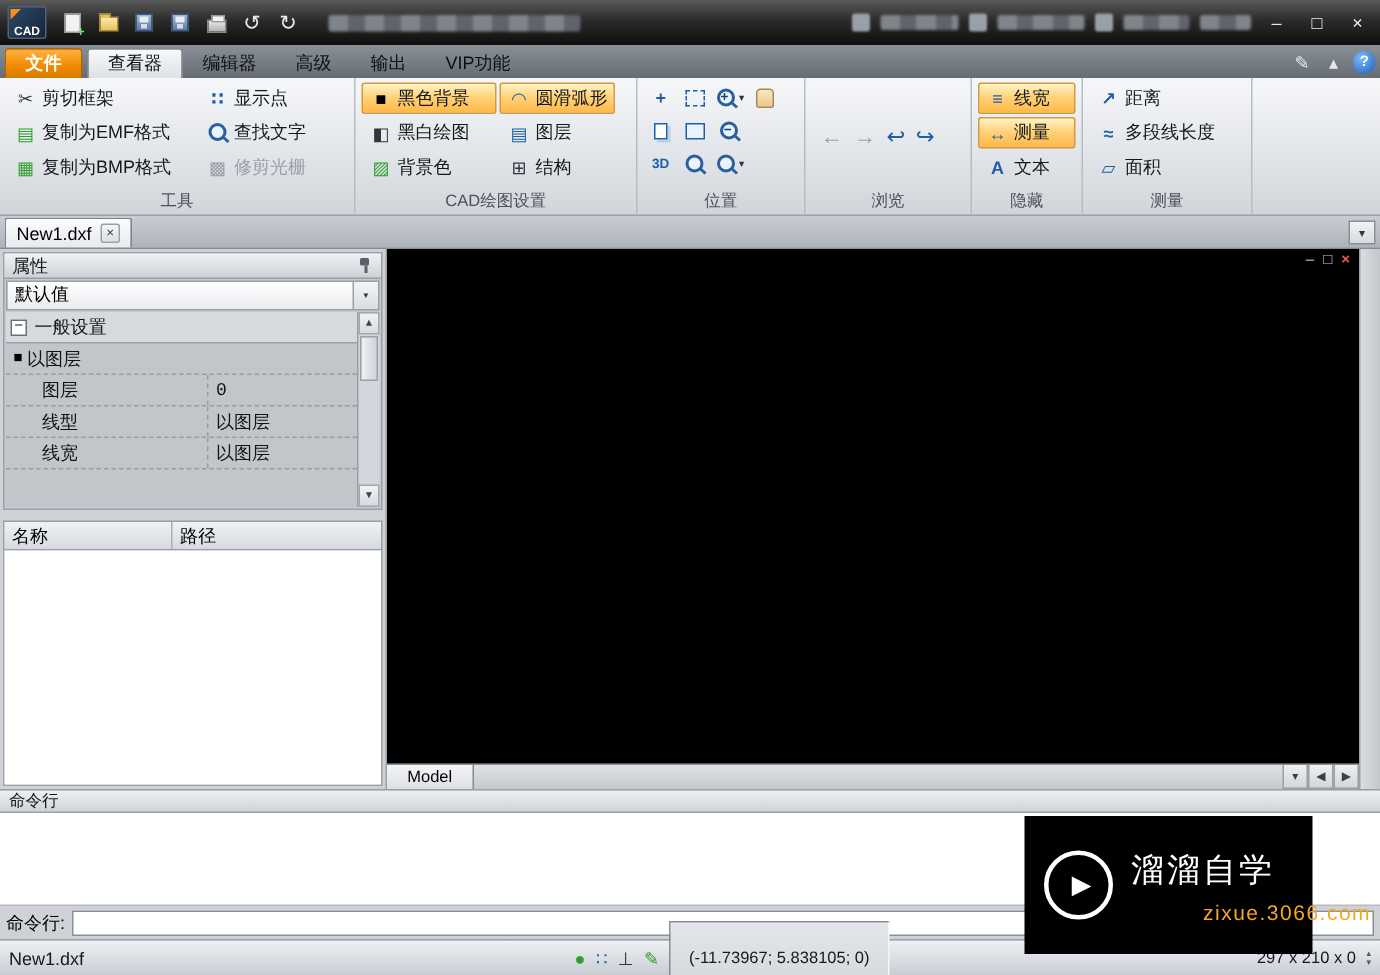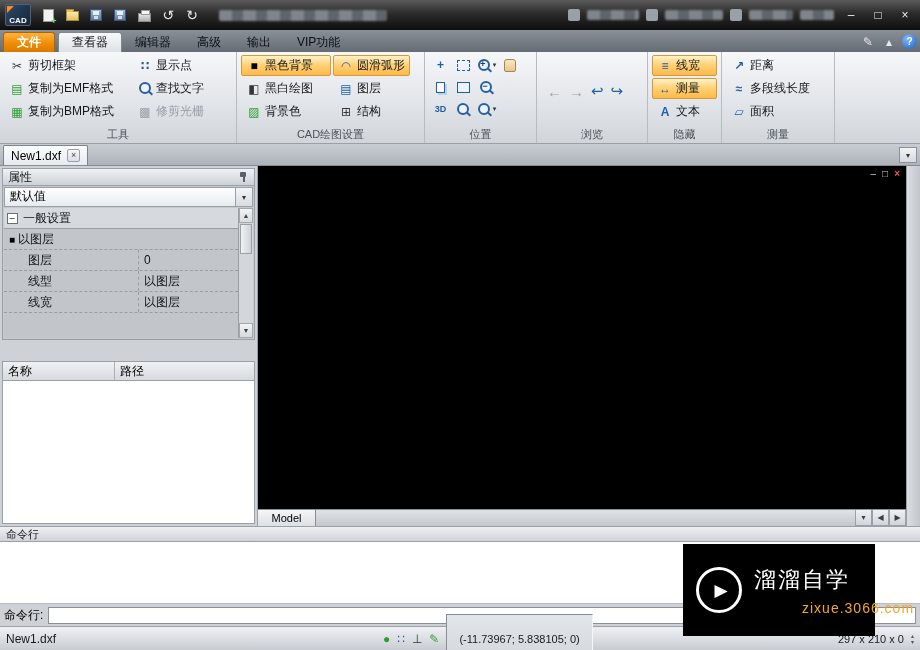--- a/index.html
+++ b/index.html
@@ -64,21 +64,21 @@
   .bbtn { background:none; border:none; font-size:15px; font-family:inherit; }
 
   
   .tabbar { height:22px; flex:none; background:linear-gradient(180deg,#c9cdd3,#aeb3ba); border-bottom:1px solid #868c94; display:flex; align-items:flex-end; padding:0 3px; }
   .doctab { height:20px; background:linear-gradient(180deg,#fbfcfd,#e7eaee); border:1px solid #7d848d; border-bottom:none; border-radius:2px 2px 0 0; display:flex; align-items:center; gap:6px; padding:0 7px; font-size:12px; }
   .tabclose { width:13px; height:13px; border:1px solid #9aa0a8; background:linear-gradient(#f5f6f8,#dcdfe3); font-size:9px; line-height:11px; text-align:center; color:#444; border-radius:2px; }
   .tab-chevron { margin-left:auto; width:18px; height:16px; margin-bottom:2px; border:1px solid #8a9098; background:linear-gradient(#f2f3f5,#d6dade); font-size:8px; color:#333; display:flex; align-items:center; justify-content:center; font-family:inherit; }
 
   
   .main { flex:1; display:flex; min-height:0; }
-  .sidebar { width:258px; flex:none; background:#ced2d6; display:flex; flex-direction:column; padding:2px 2px 2px 2px; gap:21px; border-right:1px solid #9aa0a8; }
+  .sidebar { width:258px; flex:none; background:#ced2d6; display:flex; flex-direction:column; padding:2px 2px 2px 2px; gap:7px; border-right:1px solid #9aa0a8;font-family:Liberation Mono, monospace; }
   .panel { border:1px solid #9aa0a8; background:#c6cacf; display:flex; flex-direction:column; min-height:0; }
   .props { height:172px; flex:none; }
   .favs { flex:1; }
   .phead { height:17px; flex:none; background:linear-gradient(180deg,#f0f2f4,#cdd1d6); border-bottom:1px solid #9aa0a8; display:flex; align-items:center; padding:0 5px; font-size:12px; color:#14181c; }
   .pin { position:relative; width:11px; height:12px; margin-left:auto; }
   .pin::before { content:""; position:absolute; left:2px; top:1px; width:6px; height:5px; background:#5a6068; border-radius:1px; }
   .pin::after { content:""; position:absolute; left:5px; top:6px; width:2px; height:5px; background:#5a6068; }
   .dropdown { height:20px; flex:none; margin:1px; background:linear-gradient(#fefefe,#e8ebee); border:1px solid #9aa0a8; display:flex; align-items:flex-start; padding-left:5px; font-size:12px; }
   .dd-btn { margin-left:auto; width:17px; height:100%; border-left:1px solid #9aa0a8; background:linear-gradient(#f4f5f7,#d8dce0); display:flex; align-items:center; justify-content:center; font-size:8px; color:#333; }
   .grid-wrap { flex:1; display:flex; min-height:0; margin:0 1px 1px; }
@@ -104,21 +104,21 @@
   .cwin { position:absolute; top:2px; right:6px; display:flex; gap:6px; }
   .cwb { background:none; border:none; color:#cccccc; font-size:10px; line-height:12px; font-family:inherit; }
   .cwb.close { color:#e8584a; font-weight:bold; }
   .canvas-bottom { height:17px; flex:none; background:linear-gradient(#dfe2e6,#c4c8cd); border-top:1px solid #888e96; display:flex; align-items:stretch; }
   .model-tab { width:58px; flex:none; background:linear-gradient(#f4f5f7,#dde0e4); border-right:1px solid #888e96; font-size:11px; display:flex; align-items:center; justify-content:center; }
   .cb-track { flex:1; }
   .cb-btn { width:17px; flex:none; border:1px solid #9aa0a8; border-top:none; background:linear-gradient(#eef0f2,#d2d6db); font-size:8px; color:#3a4046; display:flex; align-items:center; justify-content:center; font-family:inherit; }
   .right-gutter { width:14px; flex:none; background:linear-gradient(90deg,#dadde1,#c3c7cc); border-left:1px solid #9aa0a8; }
 
   
-  .cmd-title { height:16px; flex:none; background:linear-gradient(#eef0f2,#cfd3d8); border-top:1px solid #9aa0a8; border-bottom:1px solid #9aa0a8; display:flex; align-items:center; padding-left:6px; font-size:11px; color:#14181c; }
+  .cmd-title { height:16px; flex:none; background:linear-gradient(#eef0f2,#cfd3d8); border-top:1px solid #9aa0a8; border-bottom:1px solid #9aa0a8; display:flex; align-items:flex-end; padding-left:6px; font-size:11px; color:#14181c; }
   .cmd-body { height:62px; flex:none; background:#fff; border-bottom:1px solid #b8bcc2; }
   .cmd-input-row { height:22px; flex:none; background:#ced2d6; display:flex; align-items:center; padding:0 4px; gap:5px; }
   .cmd-input { flex:1; height:17px; border:1px solid #8a9097; background:#fff; font-family:inherit; font-size:12px; padding:0 3px; }
 
   
   .statusbar { height:24px; flex:none; background:linear-gradient(#eef0f3,#c9cdd3); border-top:1px solid #9aa0a8; display:flex; align-items:center; padding:0 6px; font-size:11px; color:#16191d; gap:7px; }
   .sb-file { width:370px; flex:none; font-size:12px; }
   .sb-ic { font-size:12px; background:none; border:none; font-family:inherit; }
   .sb-coords { border:1px solid; border-color:#878d95 #f5f6f8 #f5f6f8 #878d95; background:linear-gradient(#e2e5e9,#d3d7dc); padding:18px 12px; font-size:11px; }
   .sb-dims { margin-left:auto; font-size:11px; }

